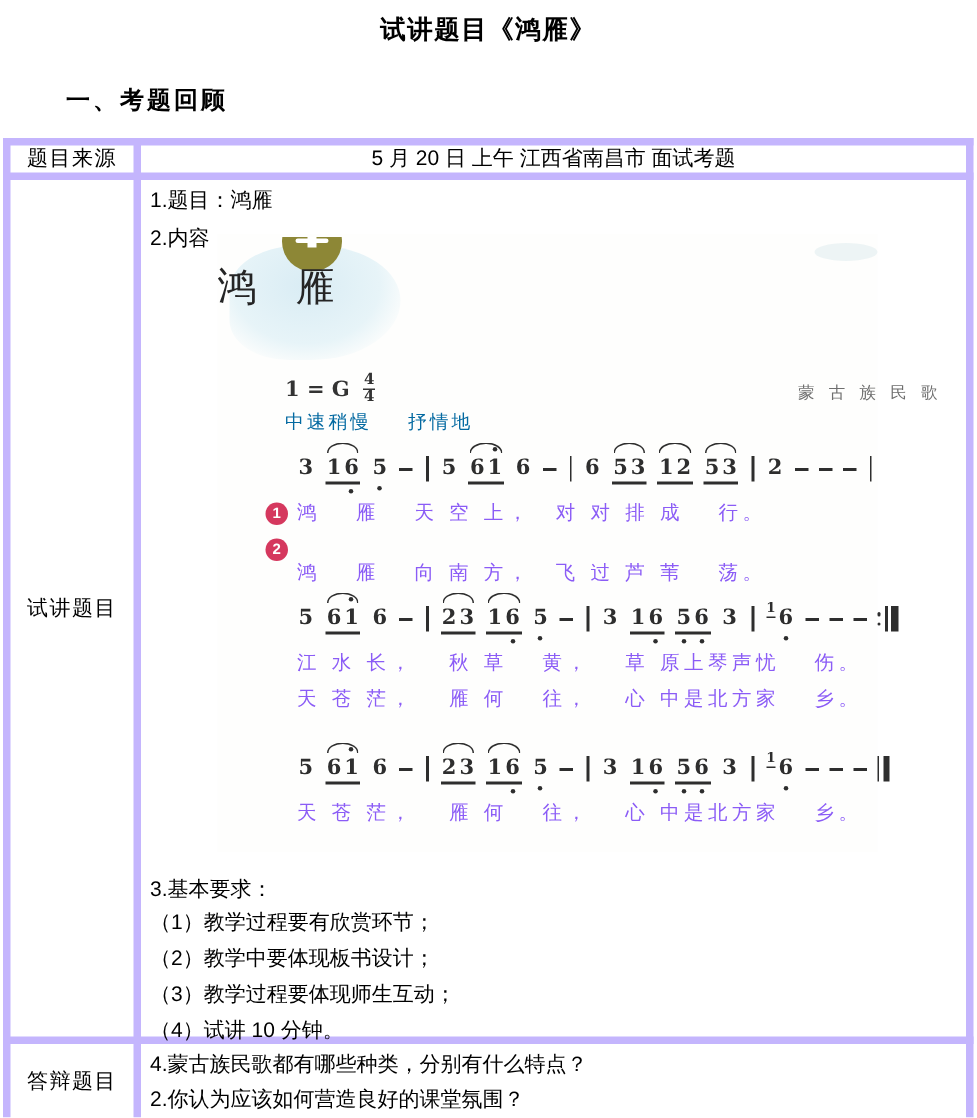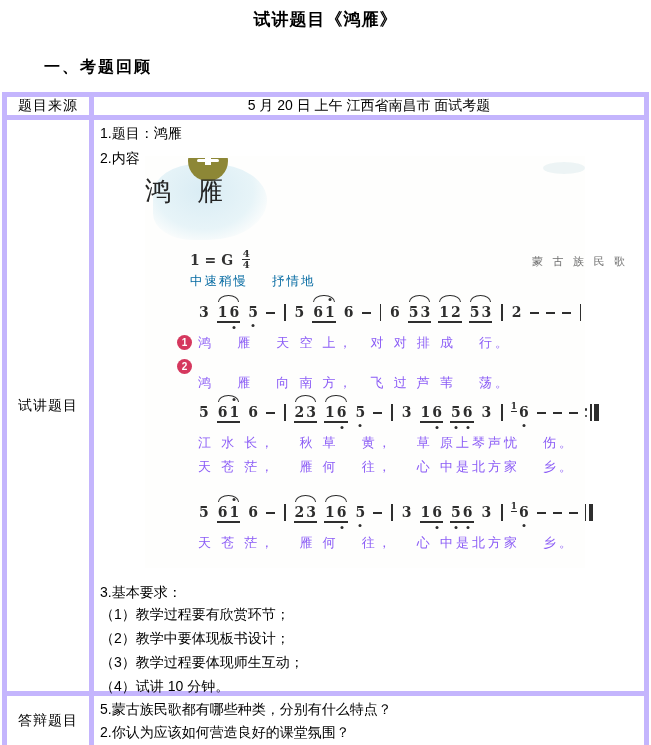--- a/index.html
+++ b/index.html
@@ -273,20 +273,20 @@
                 <div class="req-item">（3）教学过程要体现师生互动；</div>
                 <div class="req-item">（4）试讲 10 分钟。</div>
               </div>
         </div>
       </td>
     </tr>
     <tr class="r3">
       <td class="col-label">答辩题目</td>
       <td class="def-cell">
         <div id="defense-list">
-              <div class="def-item">5.蒙古族民歌都有哪些种类，分别有什么特点？</div>
+              <div class="def-item">4.蒙古族民歌都有哪些种类，分别有什么特点？</div>
               <div class="def-item">2.你认为应该如何营造良好的课堂氛围？</div>
             </div>
       </td>
     </tr>
   </tbody>
     </table>
 </div>
 
 </body></html>

